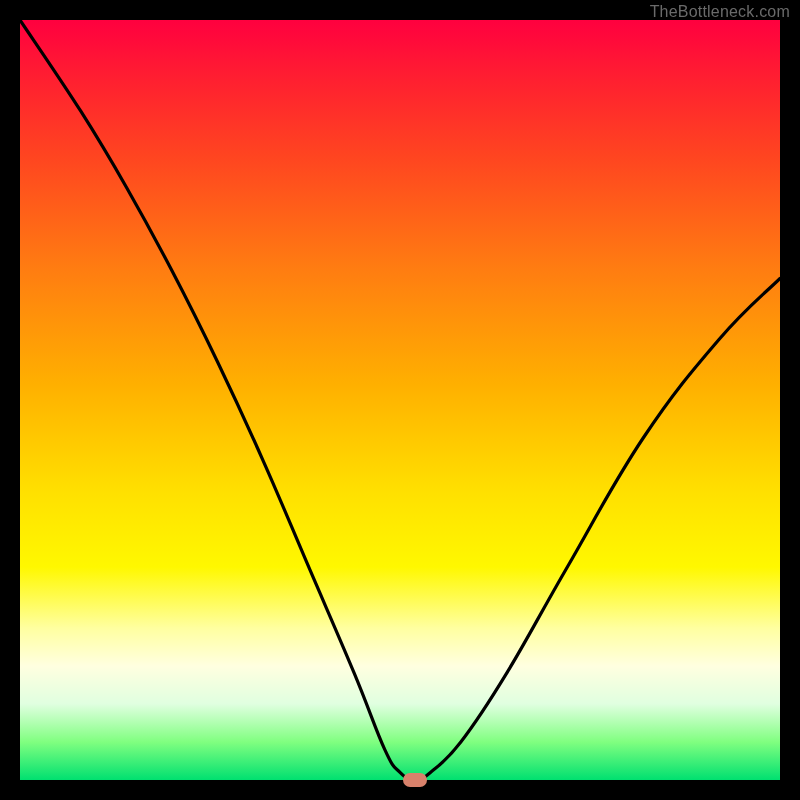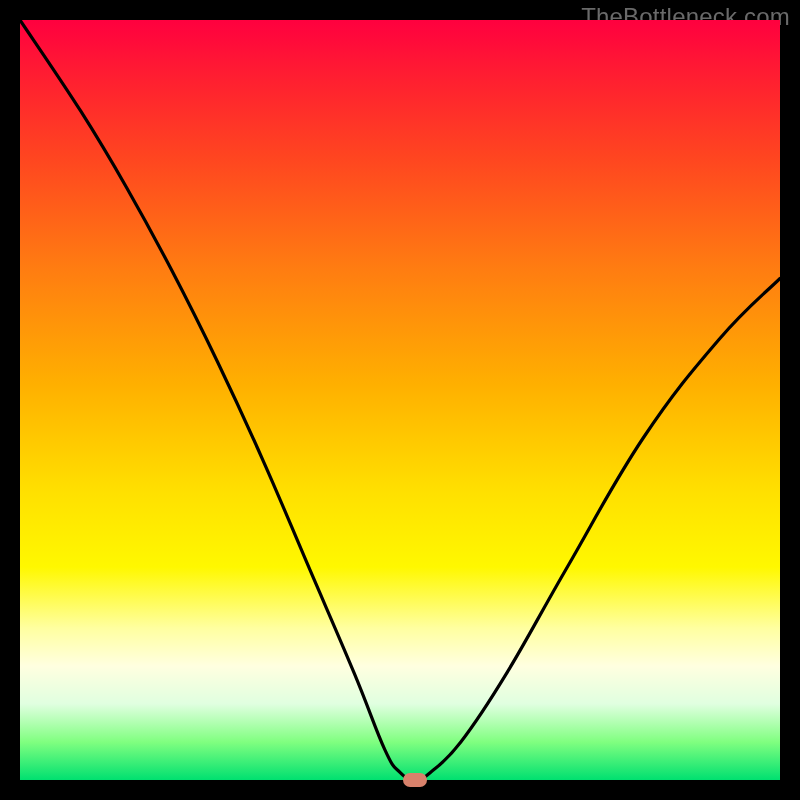--- a/index.html
+++ b/index.html
@@ -50,21 +50,21 @@
     height: 14px;
     border-radius: 7px;
     background: #d8816b;
     transform: translate(-50%, -50%);
   }
   .watermark {
     position: absolute;
     top: 3px;
     right: 10px;
     font-family: Arial, Helvetica, sans-serif;
-    font-size: 24px;
+    font-size: 16px;
     color: #6a6a6a;
     letter-spacing: 0.2px;
     user-select: none;
   }
 </style>
 </head>
 <body>
 
 <div class="chart-container">
   <div class="watermark">TheBottleneck.com</div>

